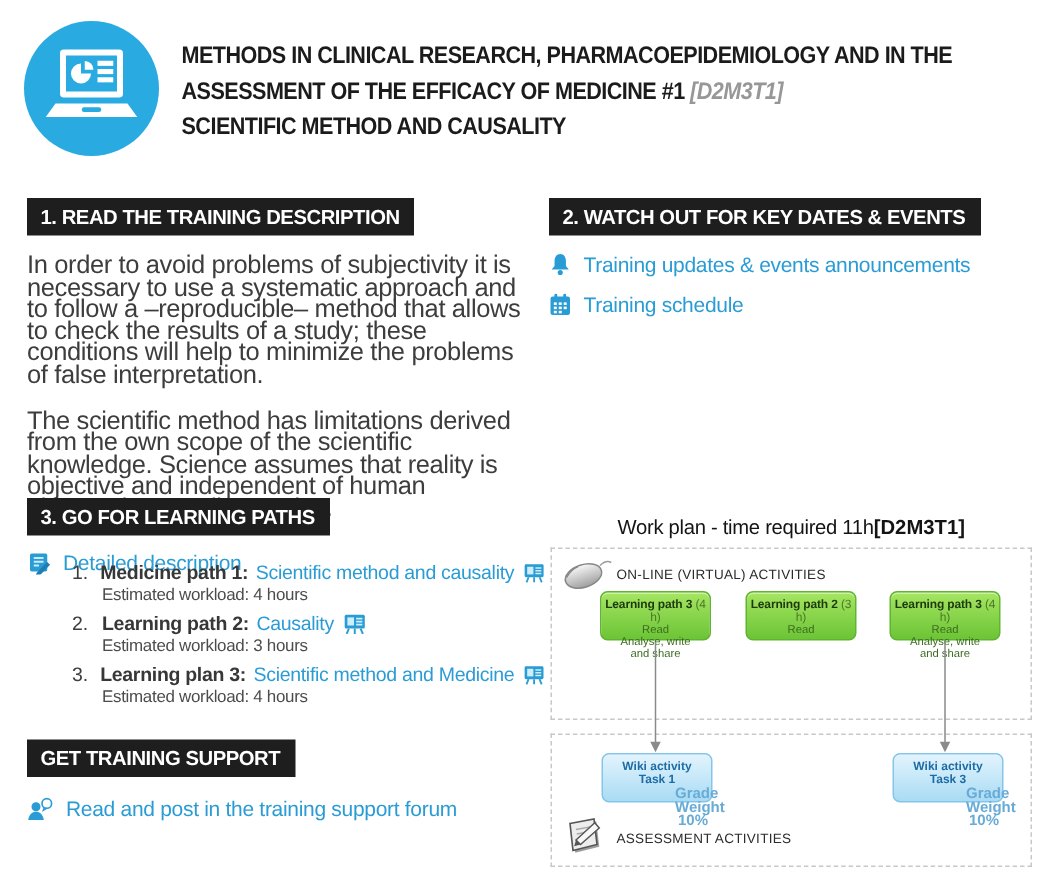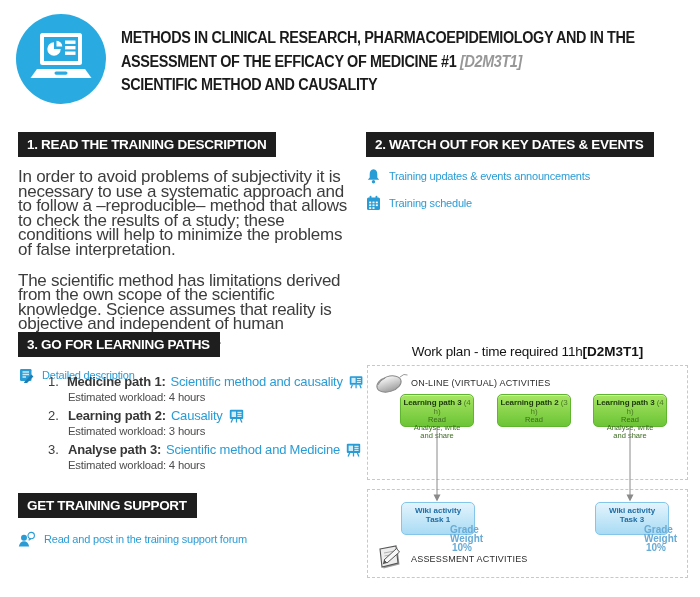--- a/index.html
+++ b/index.html
@@ -14,21 +14,21 @@
   .hdr-titles { margin-left:14px; padding-top:13px; transform:scaleX(0.90); transform-origin:left top; }
   .hdr-line { white-space:nowrap; font-size:16px; font-weight:700; letter-spacing:-0.4px;
               color:#1b1b1b; line-height:23.5px; }
   .hdr-code { color:#979797; font-style:italic; margin-left:4px; }
   
   .bar { display:inline-block; background:#1e1e1e; color:#fff; font-weight:700;
          font-size:13.5px; letter-spacing:-0.3px; padding:5px 10px 5px 9px; white-space:nowrap; }
   
   .linkrow { display:flex; align-items:center; margin-top:11px; }
   .linkrow svg { flex:0 0 auto; margin-right:8px; }
-  a.lnk { color:#2a9cd5; font-size:11px; text-decoration:none; letter-spacing:-0.2px; cursor:pointer; }
+  a.lnk { color:#2a9cd5; font-size:14px; text-decoration:none; letter-spacing:-0.2px; cursor:pointer; }
   
   .sec1 { position:absolute; left:18px; top:132px; width:340px; }
   .para { font-size:17px; line-height:14.6px; color:#3d3d3d; letter-spacing:-0.25px; margin-top:13px; width:340px; }
   .para + .para { margin-top:16px; }
   .sec1 .linkrow { margin-top:20px; }
   .sec3 { position:absolute; left:18px; top:332px; width:345px; }
   .lp-list { margin-top:17px; margin-left:30px; }
   .lp-item { margin-bottom:5px; }
   .lp-line { display:flex; align-items:center; font-size:13px; white-space:nowrap; }
   .lp-num { color:#3d3d3d; width:20px; }
@@ -167,21 +167,21 @@
             <path d="M8.4,3.4 h4.2 M8.4,5.4 h4.2 M8.4,7.4 h4.2" stroke="#cfeef9" stroke-width="1.1" fill="none"></path>
             <path d="M3.6,10 L2.1,13.6 M11.4,10 L12.9,13.6 M7.5,10 L7.5,13.6" stroke="#2a9cd5" stroke-width="1.3" fill="none"></path>
           </svg>
         </div>
         <div class="lp-work">Estimated workload: 3 hours</div>
       </div>
 
       <div class="lp-item">
         <div class="lp-line">
           <span class="lp-num">3.</span>
-          <span class="lp-label">Analyse path 3:</span>
+          <span class="lp-label">Learning plan 3:</span>
           <a class="lnk">Scientific method and Medicine</a>
           <svg width="15" height="14" viewBox="0 0 15 14">
             <rect x="0.8" y="0.8" width="13.4" height="9.2" rx="1" fill="#2a9cd5"></rect>
             <rect x="2.6" y="2.6" width="4.4" height="5.4" fill="#cfeef9"></rect>
             <path d="M8.4,3.4 h4.2 M8.4,5.4 h4.2 M8.4,7.4 h4.2" stroke="#cfeef9" stroke-width="1.1" fill="none"></path>
             <path d="M3.6,10 L2.1,13.6 M11.4,10 L12.9,13.6 M7.5,10 L7.5,13.6" stroke="#2a9cd5" stroke-width="1.3" fill="none"></path>
           </svg>
         </div>
         <div class="lp-work">Estimated workload: 4 hours</div>
       </div>

